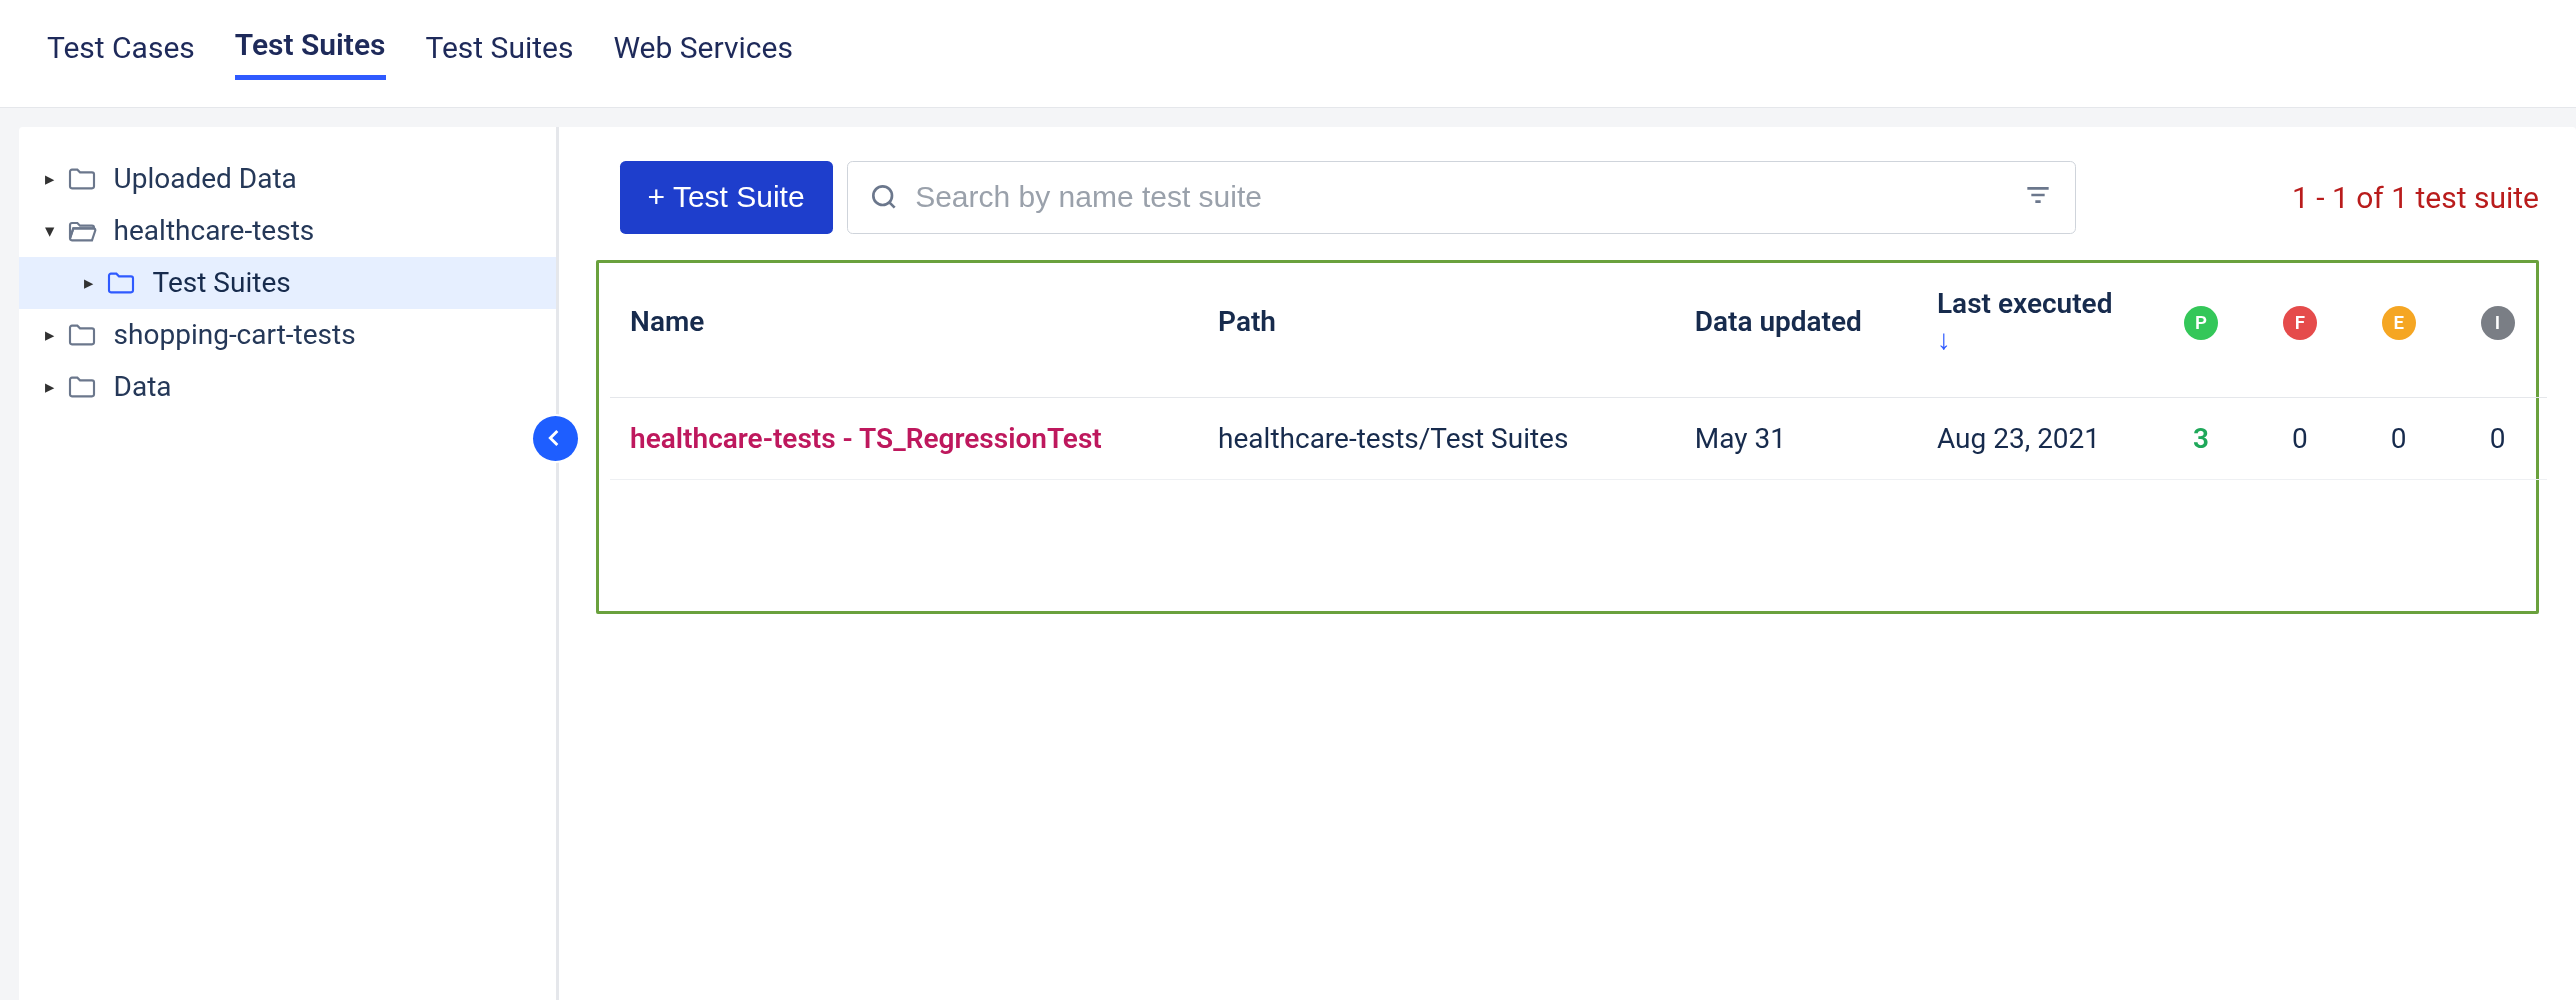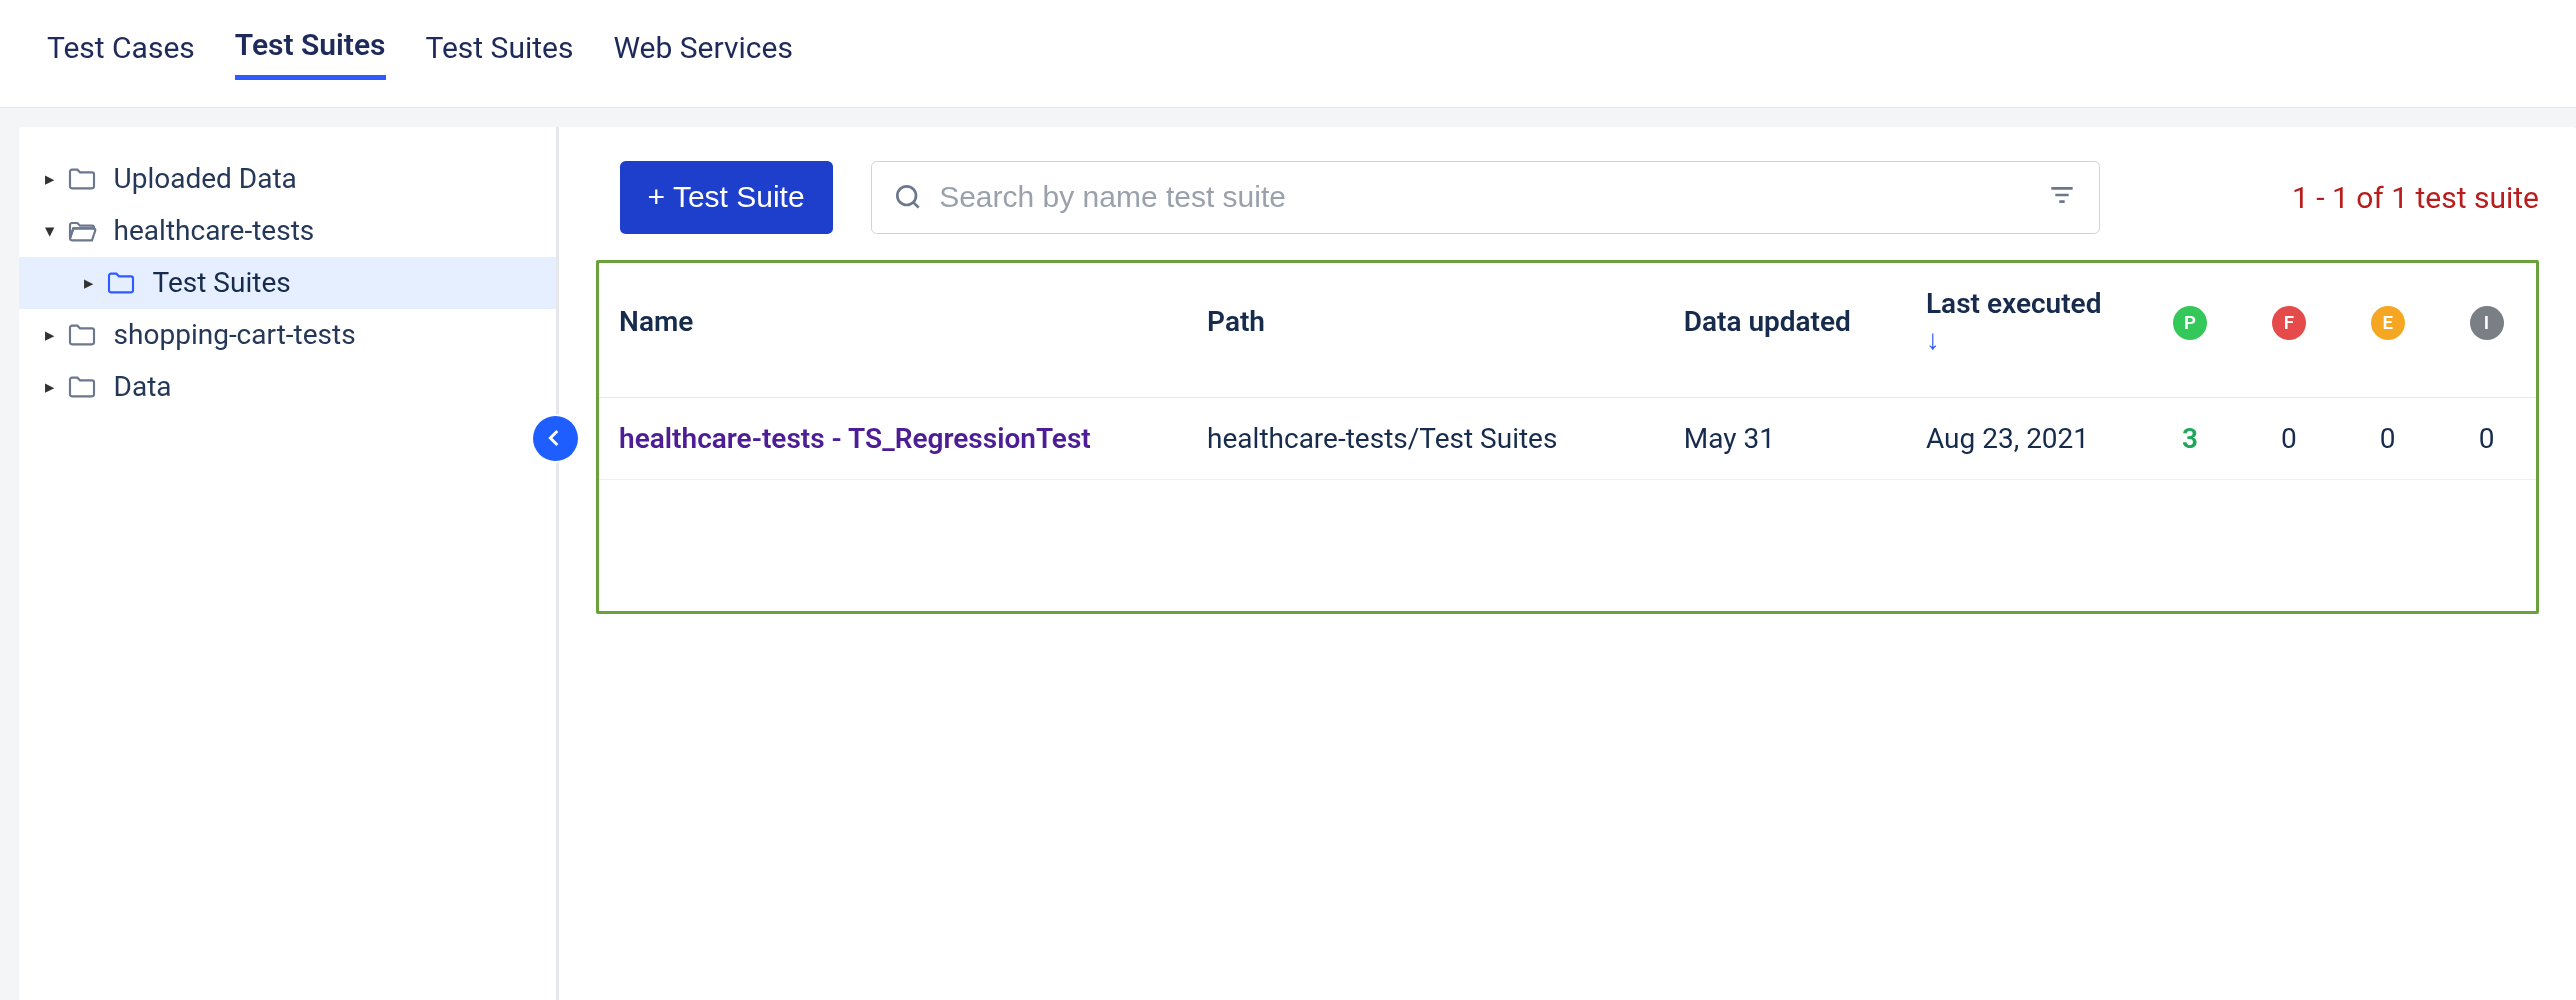--- a/index.html
+++ b/index.html
@@ -22,36 +22,36 @@
   .tree-row .caret { width:32px; display:flex; align-items:center; justify-content:center; color:#323232; font-size:18.6px; }
   .tree-row .folder { width:37px; display:flex; align-items:center; color:#6b778c; }
   .tree-row.selected { background:#e6efff; }
   .tree-row.selected .folder svg path { stroke:#2f5aff; }
   .tree-row.selected .label { color:#172b4d; }
   .tree-row .label { margin-left:11px; }
   .collapse-btn { position:absolute; right:-22.4px; top:289px; width:45px; height:45px; border-radius:50%; background:#1e5eff; display:flex; align-items:center; justify-content:center; color:#fff; cursor:pointer; box-shadow:0 0 0 1.9px #fff; }
 
   
   .main { flex:1; background:#fff; padding:34px 37px 0 37px; border-radius:0 3.7px 0 0; }
-  .toolbar { display:flex; align-items:center; gap:38px; margin-bottom:26px;padding-left:24px; }
+  .toolbar { display:flex; align-items:center; gap:14px; margin-bottom:26px;padding-left:24px; }
   .btn-primary { background:#1e3ecc; color:#fff; border:none; border-radius:5.6px; height:73px; padding:0 28px; font-size:30px; font-weight:500; cursor:pointer; }
   .search { display:flex; align-items:center; border:0.9px solid #cfd4db; border-radius:5.6px; height:73px; width:1229px; padding:0 20.5px; gap:15px; }
   .search svg { color:#6b778c; }
   .search input { border:none; outline:none; flex:1; font-size:30px; color:#4d7c0f; background:transparent; }
   .search input::placeholder { color:#9aa1ab; }
   .filter-icon { margin-left:auto; color:#6b778c; cursor:pointer; }
   .pager { margin-left:auto; font-size:30px; color:#b91c1c; }
 
   
   .table-wrap { border:3.7px solid #6aa13d; border-radius:1.9px; min-height:354px; }
-  table { width:100%; border-collapse:collapse; }
+  table { width:100%; border-collapse:collapse;margin-left:11px; }
   thead th { text-align:left; font-size:28px; font-weight:600; color:#172b4d; padding:24px 20.5px 41px 20.5px; border-bottom:0.9px solid #e5e7eb; }
   thead th .sort { display:block; color:#2f5aff; font-size:28px; margin-top:3.7px; }
   tbody td { font-size:28px; padding:24px 20.5px; border-bottom:0.9px solid #eef0f3; }
-  tbody td.link a { color:#4c1d95; font-weight:600; text-decoration:none;text-align:center; }
+  tbody td.link a { color:#be185d; font-weight:600; text-decoration:none;text-align:center; }
   .badge { display:inline-flex; align-items:center; justify-content:center; width:34px; height:34px; border-radius:50%; color:#fff; font-size:18.6px; font-weight:600; }
   .badge.p { background:#34c759; }
   .badge.f { background:#e54b4b; }
   .badge.e { background:#f5a623; }
   .badge.i { background:#7a7e85; }
   .green-num { color:#1fa85a; font-weight:600; }
   .th-badge { text-align:center; }
   tbody td.center { text-align:center; }
 
   

